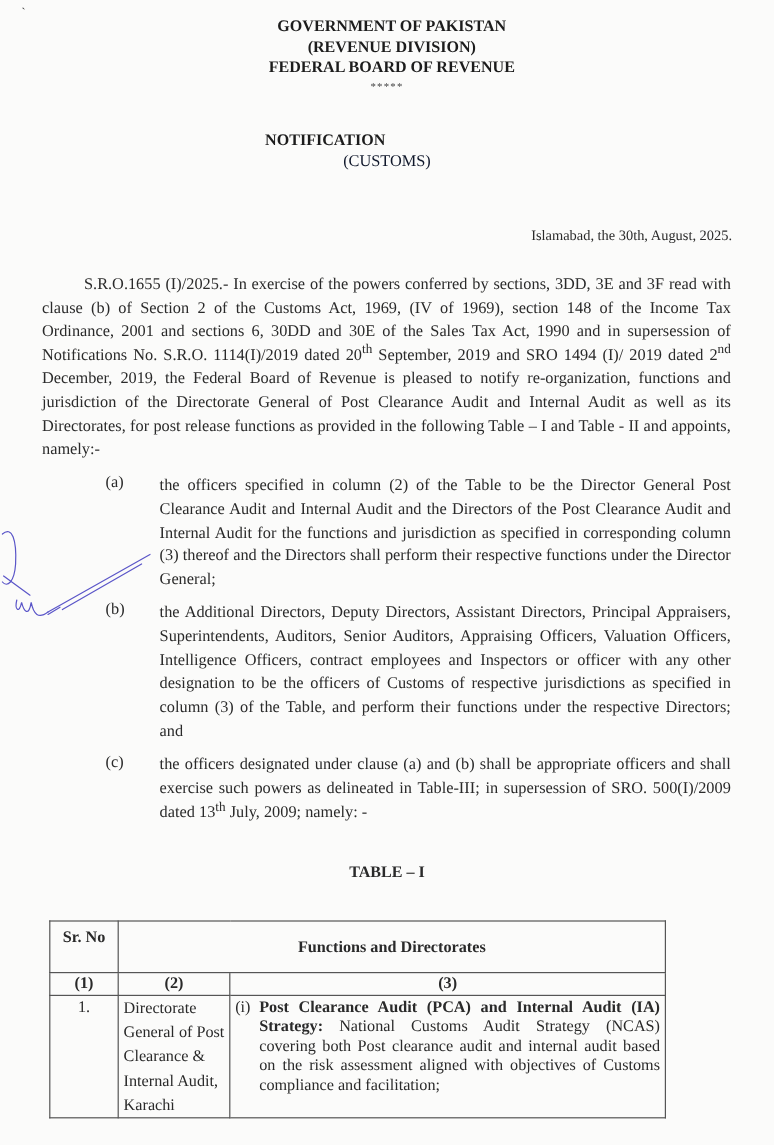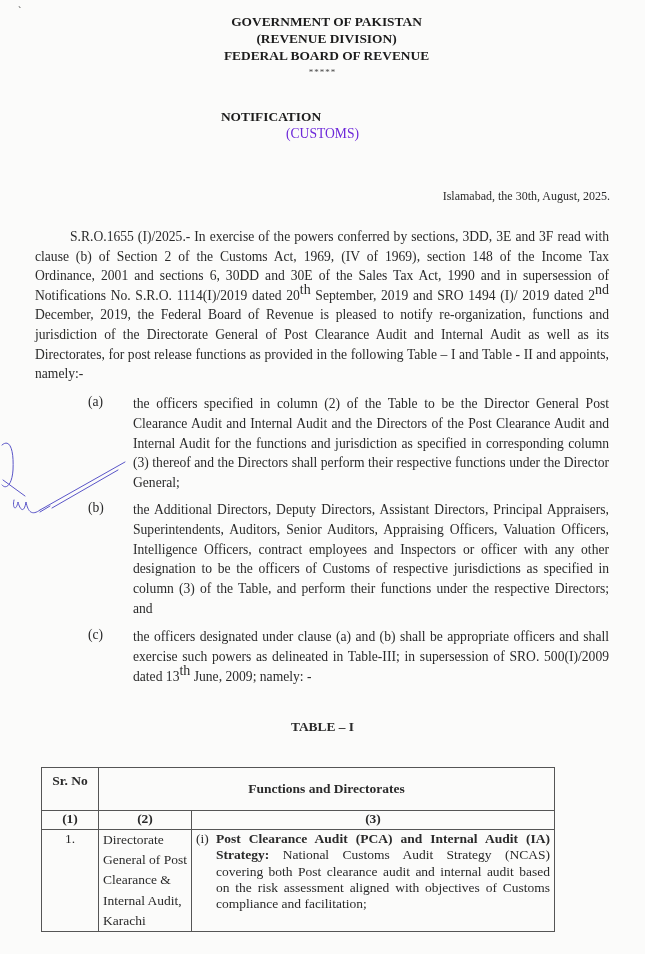--- a/index.html
+++ b/index.html
@@ -6,27 +6,27 @@
   body {
     width:645px; height:954px; overflow:hidden; position:relative;
     background:#fbfbfa;
     font-family:"Liberation Serif", serif;
     color:#2a2a2a;
   }
   .page { position:absolute; left:0; top:0; width:645px; height:954px; }
   .hdr { position:absolute; left:4px; width:645px; text-align:center; font-weight:bold; font-size:13.4px; line-height:15.5px; color:#1c1c1c; }
   .stars { position:absolute; left:0; width:645px; text-align:center; font-size:9px; letter-spacing:1px; color:#444; }
   .notif { position:absolute; left:0; width:542px; text-align:center; font-weight:bold; font-size:13.4px; color:#1c1c1c; }
-  .customs { position:absolute; left:0; width:645px; text-align:center; font-size:13.6px; color:#6d28d9; }
+  .customs { position:absolute; left:0; width:645px; text-align:center; font-size:13.6px; color:#0f172a; }
   .date { position:absolute; right:35px; font-size:12px; }
   .para { position:absolute; left:35px; width:574px; font-size:13.6px; line-height:19.6px; text-align:justify; }
   .para .first { text-indent:35px; display:block; }
   .clause { position:absolute; left:88px; font-size:13.6px; }
   .clause-text { position:absolute; left:133px; width:476px; font-size:13.6px; line-height:19.8px; text-align:justify; }
-  sup { font-size:14px; line-height:0; vertical-align:super; }
+  sup { font-size:11px; line-height:0; vertical-align:super; }
   .tbl-title { position:absolute; left:0; width:645px; text-align:center; font-weight:bold; font-size:13.4px; }
   table.t1 { position:absolute; left:41px; top:767px; width:514px; border-collapse:collapse; font-size:13.5px; }
   table.t1 td { border:1.2px solid #555; padding:0 4px; vertical-align:top; }
   .c1 { width:48px; text-align:center; }
   .c2 { width:84px; }
   .hd { font-weight:bold; text-align:center; }
   .sig { position:absolute; left:0; top:440px; width:140px; height:120px; }
   .mark { position:absolute; left:18px; top:5px; font-size:10px; color:#333; }
   .cell3 { display:flex; line-height:16.3px; padding-top:1px; }
   .cell3 .num { width:20px; flex:none; }
@@ -54,21 +54,21 @@
     <span class="first"><span>S.R.O.1655 (I)/2025.- In exercise of the powers conferred by sections, 3DD, 3E and 3F read with clause (b) of Section 2 of the Customs Act, 1969, (IV of 1969), section 148 of the Income Tax Ordinance, 2001 and sections 6, 30DD and 30E of the Sales Tax Act, 1990 and in supersession of Notifications No. S.R.O. 1114(I)/2019 dated 20</span><sup>th</sup><span> September, 2019 and SRO 1494 (I)/ 2019 dated 2</span><sup>nd</sup><span> December, 2019, the Federal Board of Revenue is pleased to notify re-organization, functions and jurisdiction of the Directorate General of Post Clearance Audit and Internal Audit as well as its Directorates, for post release functions as provided in the following Table – I and Table - II and appoints, namely:-</span></span>
   </div>
 
   <div class="clause" style="top:394px;">(a)</div>
   <div class="clause-text" style="top:394px;">the officers specified in column (2) of the Table to be the Director General Post Clearance Audit and Internal Audit and the Directors of the Post Clearance Audit and Internal Audit for the functions and jurisdiction as specified in corresponding column (3) thereof and the Directors shall perform their respective functions under the Director General;</div>
 
   <div class="clause" style="top:500px;">(b)</div>
   <div class="clause-text" style="top:500px;">the Additional Directors, Deputy Directors, Assistant Directors, Principal Appraisers, Superintendents, Auditors, Senior Auditors, Appraising Officers, Valuation Officers, Intelligence Officers, contract employees and Inspectors or officer with any other designation to be the officers of Customs of respective jurisdictions as specified in column (3) of the Table, and perform their functions under the respective Directors; and</div>
 
   <div class="clause" style="top:627px;">(c)</div>
-  <div class="clause-text" style="top:627px;"><span>the officers designated under clause (a) and (b) shall be appropriate officers and shall exercise such powers as delineated in Table-III; in supersession of SRO. 500(I)/2009 dated 13</span><sup>th</sup><span> June, 2009; namely: -</span></div>
+  <div class="clause-text" style="top:627px;"><span>the officers designated under clause (a) and (b) shall be appropriate officers and shall exercise such powers as delineated in Table-III; in supersession of SRO. 500(I)/2009 dated 13</span><sup>th</sup><span> July, 2009; namely: -</span></div>
 
   <div class="tbl-title" style="top:719px;">TABLE – I</div>
 
   <table class="t1">
     <tbody>
         <tr style="height:43px;">
       <td class="c1 hd" style="line-height:19px;padding-top:3px;">Sr. No</td>
       <td class="hd" colspan="2" style="vertical-align:middle;">Functions and Directorates</td>
     </tr>
     <tr style="height:19px;">

